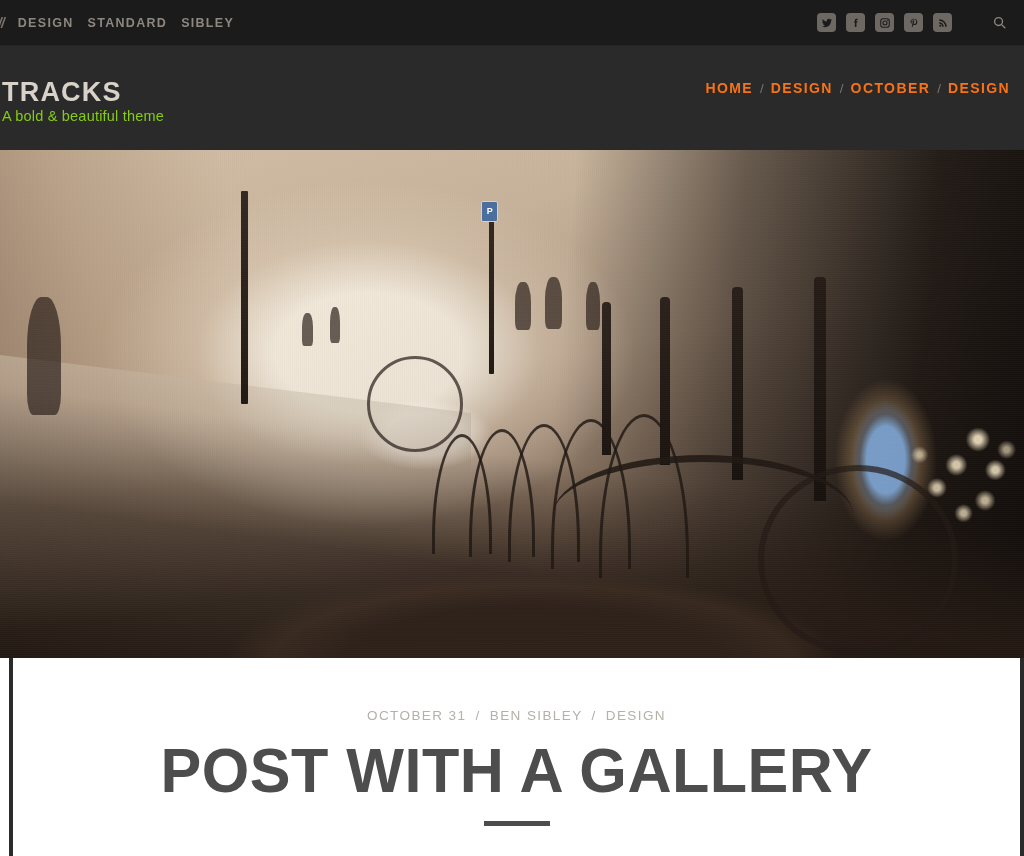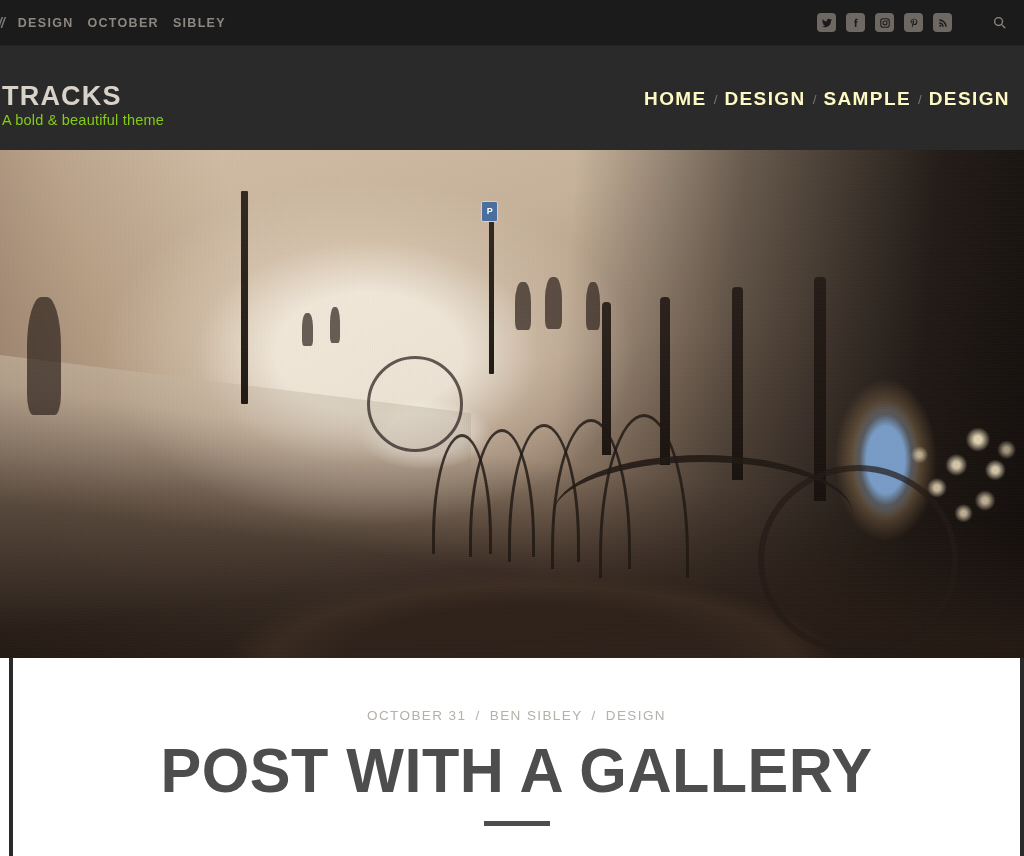--- a/index.html
+++ b/index.html
@@ -58,21 +58,21 @@
     display:flex; align-items:center; justify-content:center;
     color:#8d8781;
   }
 
   
   .header {
     height:104px;
     background:#2a2a2a;
     display:flex;
     align-items:center;
-    padding:16px 14px 0 2px;
+    padding:8px 14px 0 2px;
   }
   .brand { display:flex; flex-direction:column; justify-content:center; gap:2px; }
   .site-title {
     color:#d9d2c8;
     font-size:27px;
     font-weight:700;
     letter-spacing:1.2px;
     line-height:1;
     text-decoration:none;
   }
@@ -85,22 +85,22 @@
   }
   .mainnav {
     margin-left:auto;
     display:flex;
     align-items:center;
     align-self:flex-start;
     margin-top:26px;
     gap:0;
   }
   .nav-link {
-    color:#fef9c3;
-    font-size:19px;
+    color:#f97316;
+    font-size:14px;
     font-weight:700;
     letter-spacing:1.4px;
     text-decoration:none;
     white-space:nowrap;
   }
   .nav-sep {
     color:#7a746d;
     font-size:13.5px;
     font-weight:400;
     padding:0 7px;
@@ -238,21 +238,21 @@
     margin:0 auto;
   }
 </style>
 </head>
 <body>
 
 <div class="topbar">
   <div class="cat-list">
     <span class="slashes">//</span>
     <a class="cat-link" href="#">DESIGN</a>
-    <a class="cat-link" href="#">OCTOBER</a>
+    <a class="cat-link" href="#">STANDARD</a>
     <a class="cat-link" href="#">SIBLEY</a>
   </div>
 
   <div class="topbar-right">
     <a class="social-ico" href="#">
       <svg width="12" height="12" viewBox="0 0 24 24" fill="currentColor">
           <path d="M22 5.9c-.7.3-1.5.5-2.4.6.9-.5 1.5-1.3 1.8-2.3-.8.5-1.7.8-2.6 1A4.1 4.1 0 0 0 11.7 9c-3.4-.2-6.4-1.8-8.4-4.3-.4.6-.6 1.3-.6 2.1 0 1.4.7 2.7 1.8 3.4-.7 0-1.3-.2-1.8-.5v.1c0 2 1.4 3.6 3.3 4a4 4 0 0 1-1.9.1 4.1 4.1 0 0 0 3.8 2.9A8.3 8.3 0 0 1 2 18.5a11.6 11.6 0 0 0 6.3 1.9c7.6 0 11.7-6.3 11.7-11.7v-.5c.8-.6 1.5-1.4 2-2.3z"></path>
         </svg>
     </a>
     <a class="social-ico" href="#">
@@ -291,21 +291,21 @@
   <div class="brand">
     <a class="site-title" href="#">TRACKS</a>
     <div class="site-tagline">A bold &amp; beautiful theme</div>
   </div>
 
   <nav class="mainnav">
     <a class="nav-link" href="#">HOME</a>
     <span class="nav-sep">/</span>
     <a class="nav-link" href="#">DESIGN</a>
     <span class="nav-sep">/</span>
-    <a class="nav-link" href="#">SAMPLE</a>
+    <a class="nav-link" href="#">OCTOBER</a>
     <span class="nav-sep">/</span>
     <a class="nav-link" href="#">DESIGN</a>
   </nav>
 </div>
 
 <div class="hero">
   <div class="hero-photo"></div>
 
   <div class="pavement"></div>
 

